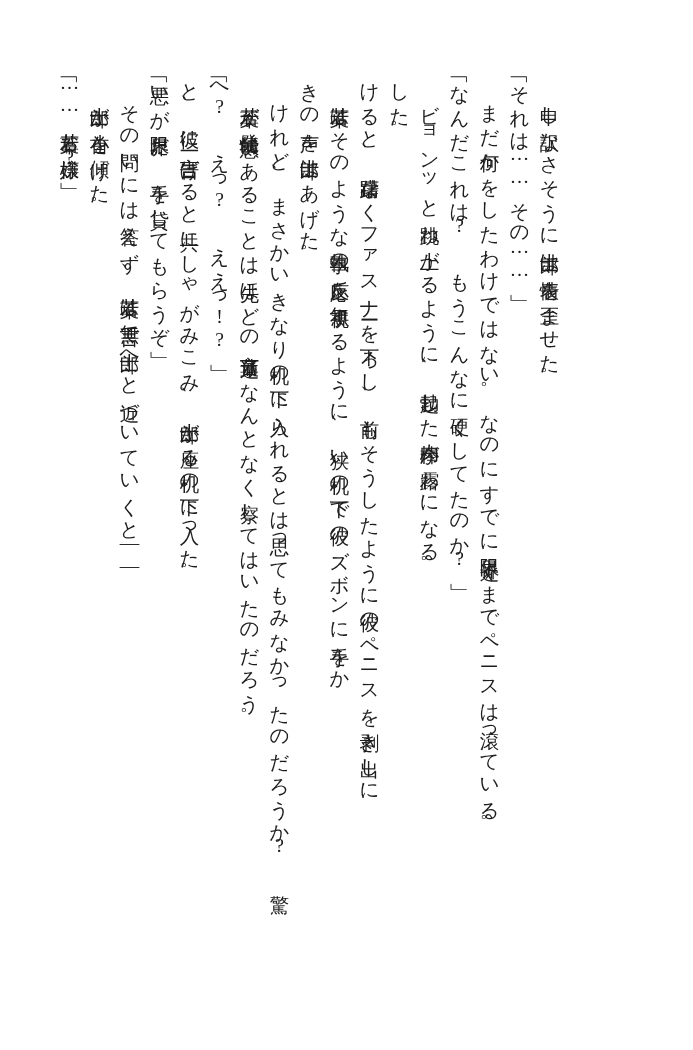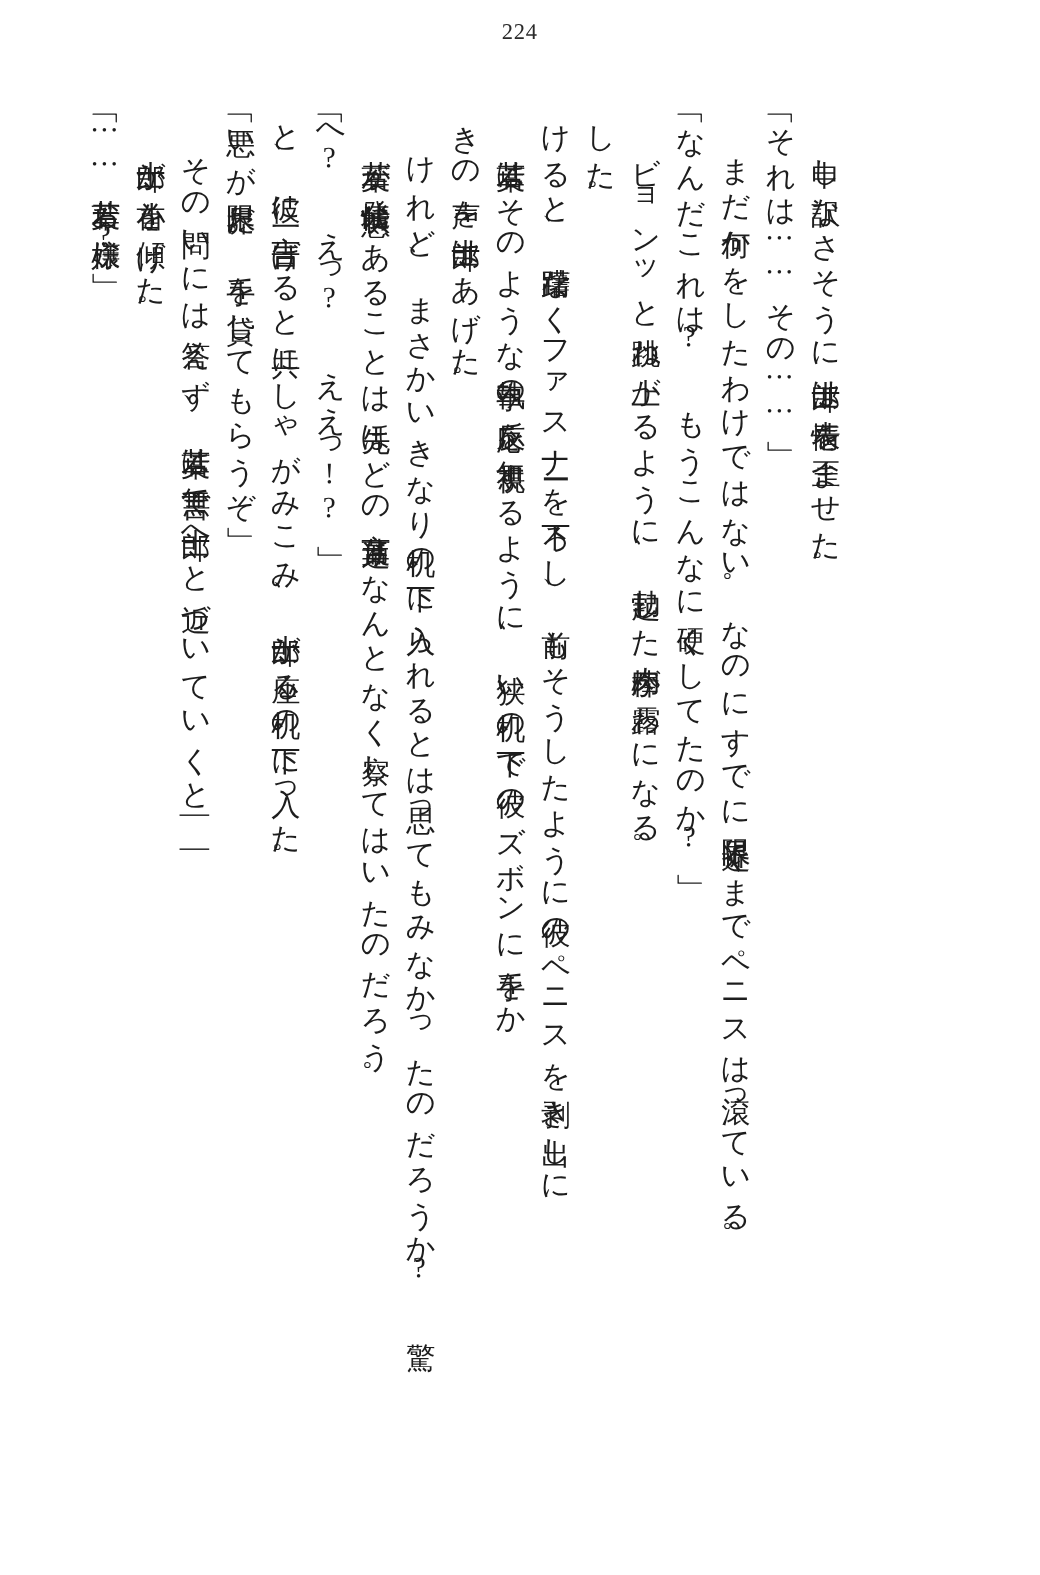--- a/index.html
+++ b/index.html
@@ -52,21 +52,20 @@
   }
   .col.indent {
     padding-top: 21px;
   }
 </style>
 </head>
 <body>
 
 <div id="page">
 
-  <div id="page-number">224</div>
 
   <div id="body-text">
     <div class="col">「……若葉お嬢様?」</div>
     <div class="col indent">士郎が小首を傾げた。</div>
     <div class="col indent">その問いには答えず、若葉は無言で士郎へと近づいていくと――</div>
     <div class="col">「悪いが限界だ。手を貸してもらうぞ」</div>
     <div class="col">と、彼に一言告げると共にしゃがみこみ、士郎が座る机の下に入った。</div>
     <div class="col">「へ? えっ? ええっ!?」</div>
     <div class="col indent">若葉が発情状態にあることは先ほどの言葉通りなんとなく察してはいたのだろう。</div>
     <div class="col indent">けれど、まさかいきなり机の下に入られるとは思ってもみなかったのだろうか? 驚</div>

